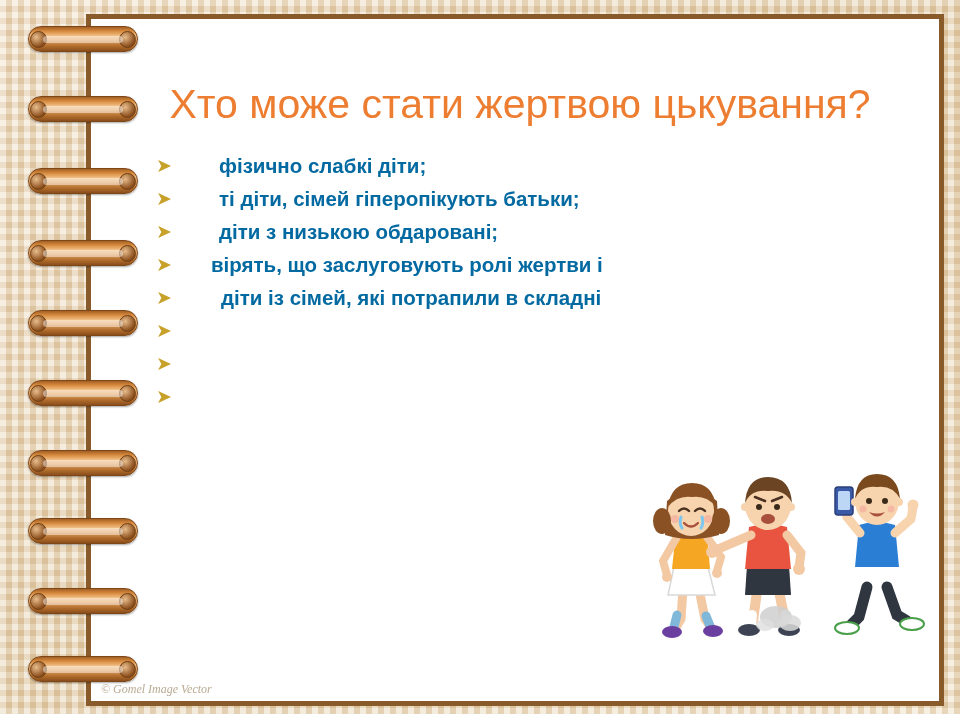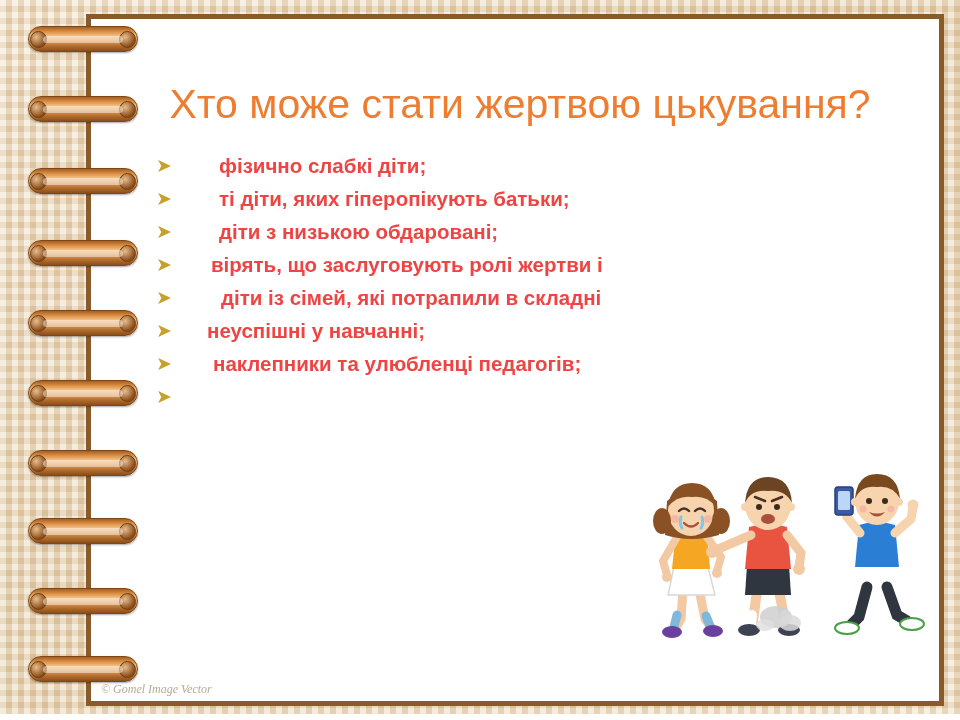--- a/index.html
+++ b/index.html
@@ -117,21 +117,21 @@
     width: 26px;
     flex: 0 0 26px;
     text-align: center;
   }
   .bullet-marker.hidden {
     visibility: hidden;
   }
   .bullet-text {
     font-size: 20.5px;
     line-height: 30px;
-    color: #ef4444;
+    color: #0369a1;
     font-weight: bold;
     white-space: nowrap;
   }
   .indent-1 { margin-left: 42px; }
   .indent-2 { margin-left: 34px; }
   .indent-3 { margin-left: 44px; }
   .indent-4 { margin-left: 30px; }
   .indent-5 { margin-left: 36px; }
   .indent-6 { margin-left: 30px; }
   .cont-1 { margin-left: 50px; }
@@ -169,21 +169,21 @@
 
     <div id="bullets">
 
       <div class="bullet-row">
         <span class="bullet-marker">➤</span>
         <span class="bullet-text indent-1">фізично слабкі діти;</span>
       </div>
 
       <div class="bullet-row">
         <span class="bullet-marker">➤</span>
-        <span class="bullet-text indent-1">ті діти, яких гіперопікують батьки;</span>
+        <span class="bullet-text indent-1">ті діти, сімей гіперопікують батьки;</span>
       </div>
 
       <div class="bullet-row">
         <span class="bullet-marker">➤</span>
         <span class="bullet-text indent-1">діти з низькою обдаровані;</span>
       </div>
 
       <div class="bullet-row">
         <span class="bullet-marker">➤</span>
         <span class="bullet-text indent-2">вірять, що заслуговують ролі жертви і</span>
@@ -191,26 +191,24 @@
 
 
       <div class="bullet-row">
         <span class="bullet-marker">➤</span>
         <span class="bullet-text indent-3">діти із сімей, які потрапили в складні</span>
       </div>
 
 
       <div class="bullet-row">
         <span class="bullet-marker">➤</span>
-        <span class="bullet-text indent-4">неуспішні у навчанні;</span>
-      </div>
-
-      <div class="bullet-row">
-        <span class="bullet-marker">➤</span>
-        <span class="bullet-text indent-5">наклепники та улюбленці педагогів;</span>
+      </div>
+
+      <div class="bullet-row">
+        <span class="bullet-marker">➤</span>
       </div>
 
       <div class="bullet-row">
         <span class="bullet-marker">➤</span>
       </div>
 
     </div>
 
     <svg id="illustration" viewBox="0 0 390 210" xmlns="http://www.w3.org/2000/svg">
 

